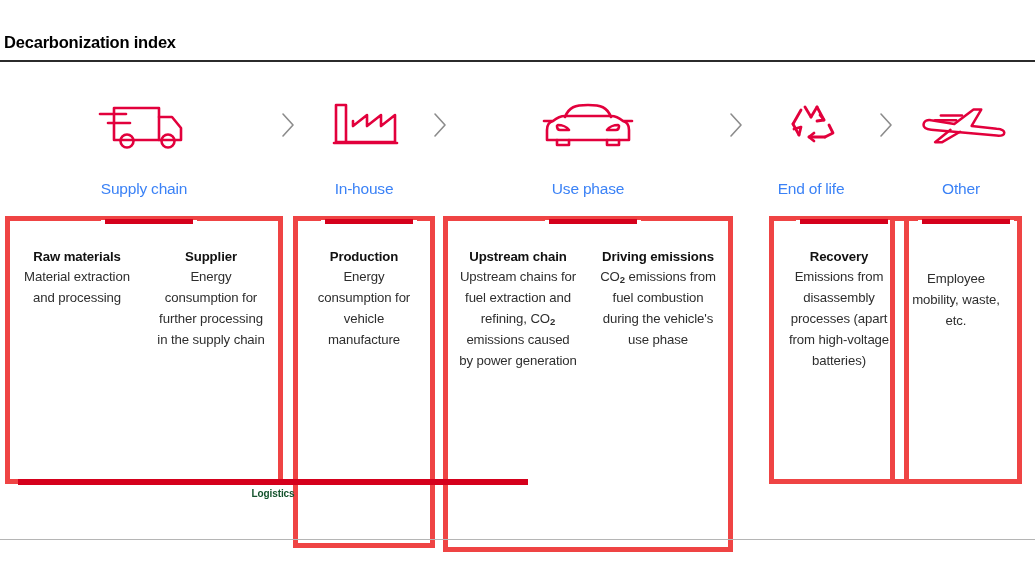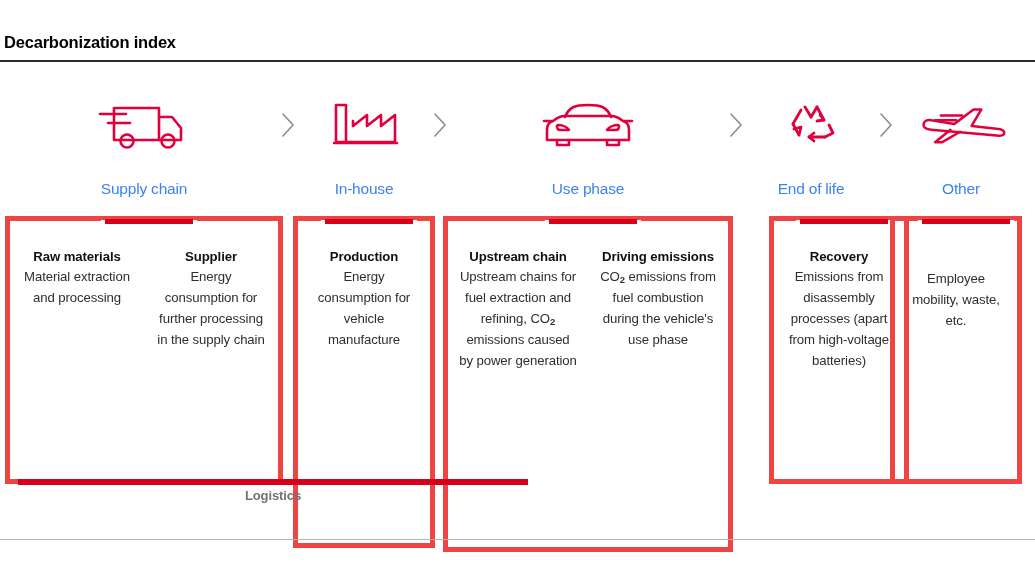--- a/index.html
+++ b/index.html
@@ -150,23 +150,23 @@
     height: 6px;
     background: #d5001c;
     z-index: 5;
   }
   .logistics-label {
     position: absolute;
     left: 18px;
     top: 488px;
     width: 510px;
     text-align: center;
-    font-size: 13px;
+    font-size: 10px;
     font-weight: bold;
-    color: #737373;
+    color: #14532d;
     letter-spacing: -0.1px;
   }
 
   
   .footer-rule {
     position: absolute;
     left: 0;
     top: 539px;
     width: 1035px;
     height: 1px;

